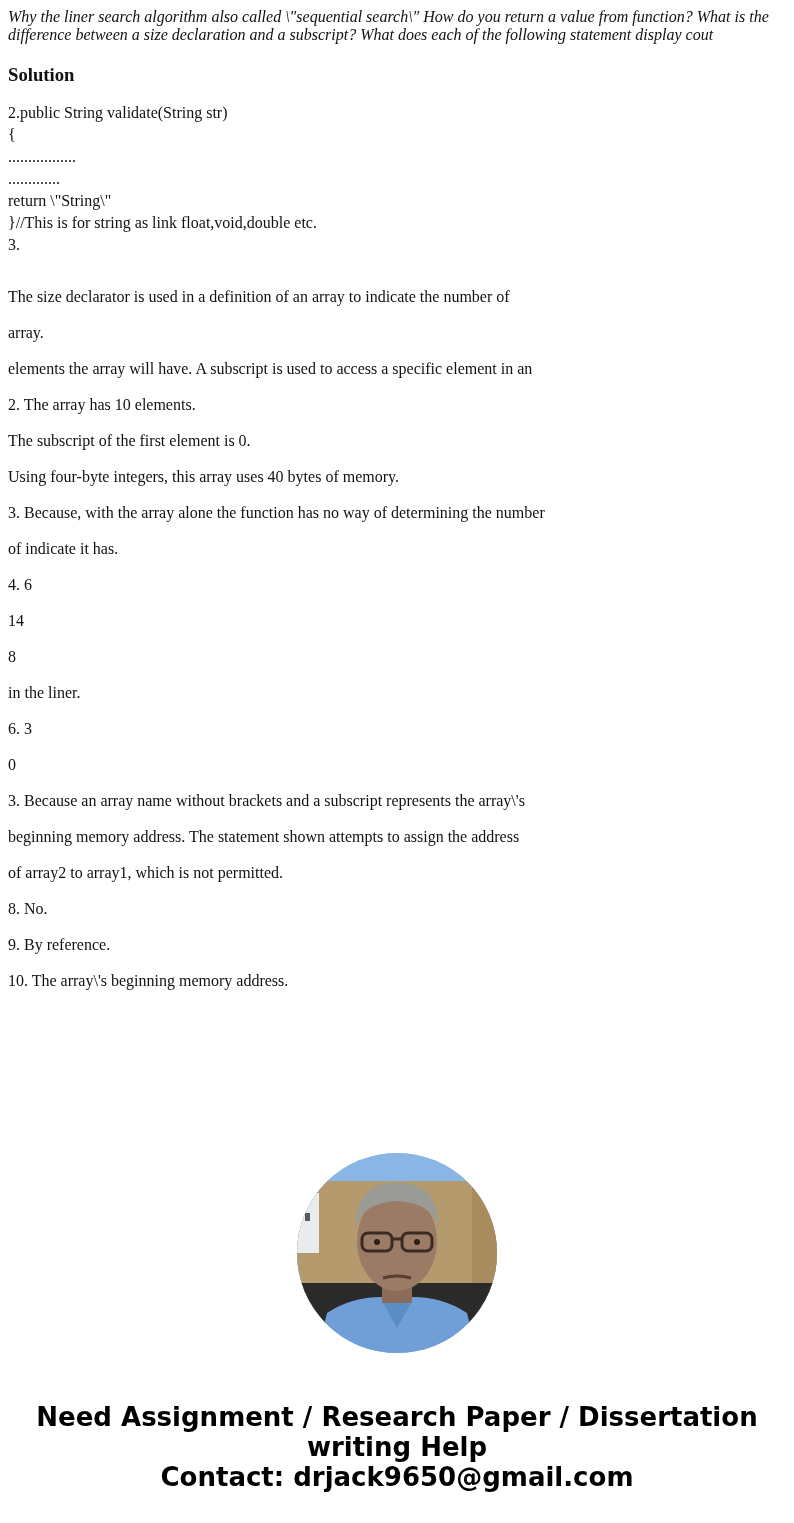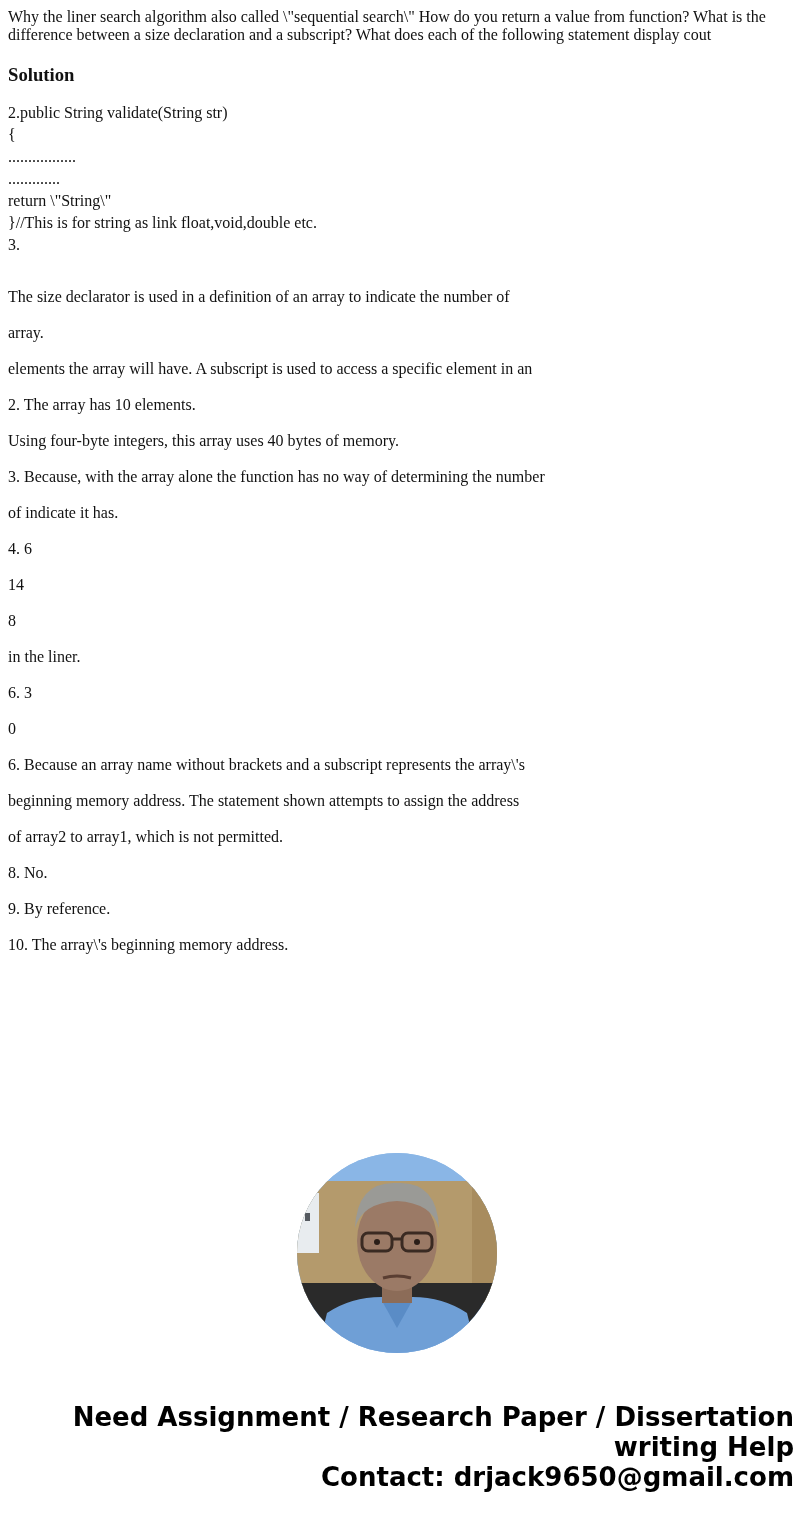--- a/index.html
+++ b/index.html
@@ -20,20 +20,21 @@
     .content {
       position: absolute;
       left: 8px;
       top: 8px;
       width: 778px;
       height: 1114px;
       overflow: hidden;
     }
     .question {
       margin: 0;
+      font-style: italic;
     }
     .solution-title {
       font-size: 18.7px;
       font-weight: bold;
       margin: 20px 0 0 0;
       line-height: 22px;
     }
     .code-line {
       margin: 4px 0 0 0;
     }
@@ -56,21 +57,21 @@
       background: #8ab6e6;
     }
     .avatar svg {
       display: block;
     }
     .promo {
       position: absolute;
       left: 0;
       top: 1402px;
       width: 794px;
-      text-align: right;
+      text-align: center;
       font-family: "DejaVu Sans", "Liberation Sans", sans-serif;
       font-weight: bold;
       font-size: 26px;
       line-height: 30px;
       color: #000000;
     }
     .promo div {
       margin: 0;
     }
   </style>
@@ -88,30 +89,31 @@
   <p class="code-line">.............</p>
   <p class="code-line">return \"String\"</p>
   <p class="code-line">}//This is for string as link float,void,double etc.</p>
   <p class="code-line">3.</p>
 
   <div class="answers">
     <div>The size declarator is used in a definition of an array to indicate the number of</div>
     <div>array.</div>
     <div>elements the array will have. A subscript is used to access a specific element in an</div>
     <div>2. The array has 10 elements.</div>
+    <div>The subscript of the first element is 0.</div>
     <div>Using four-byte integers, this array uses 40 bytes of memory.</div>
     <div>3. Because, with the array alone the function has no way of determining the number</div>
     <div>of indicate it has.</div>
     <div>4. 6</div>
     <div>14</div>
     <div>8</div>
     <div>in the liner.</div>
     <div>6. 3</div>
     <div>0</div>
-    <div>6. Because an array name without brackets and a subscript represents the array\'s</div>
+    <div>3. Because an array name without brackets and a subscript represents the array\'s</div>
     <div>beginning memory address. The statement shown attempts to assign the address</div>
     <div>of array2 to array1, which is not permitted.</div>
     <div>8. No.</div>
     <div>9. By reference.</div>
     <div>10. The array\'s beginning memory address.</div>
     
     
     
     
     

